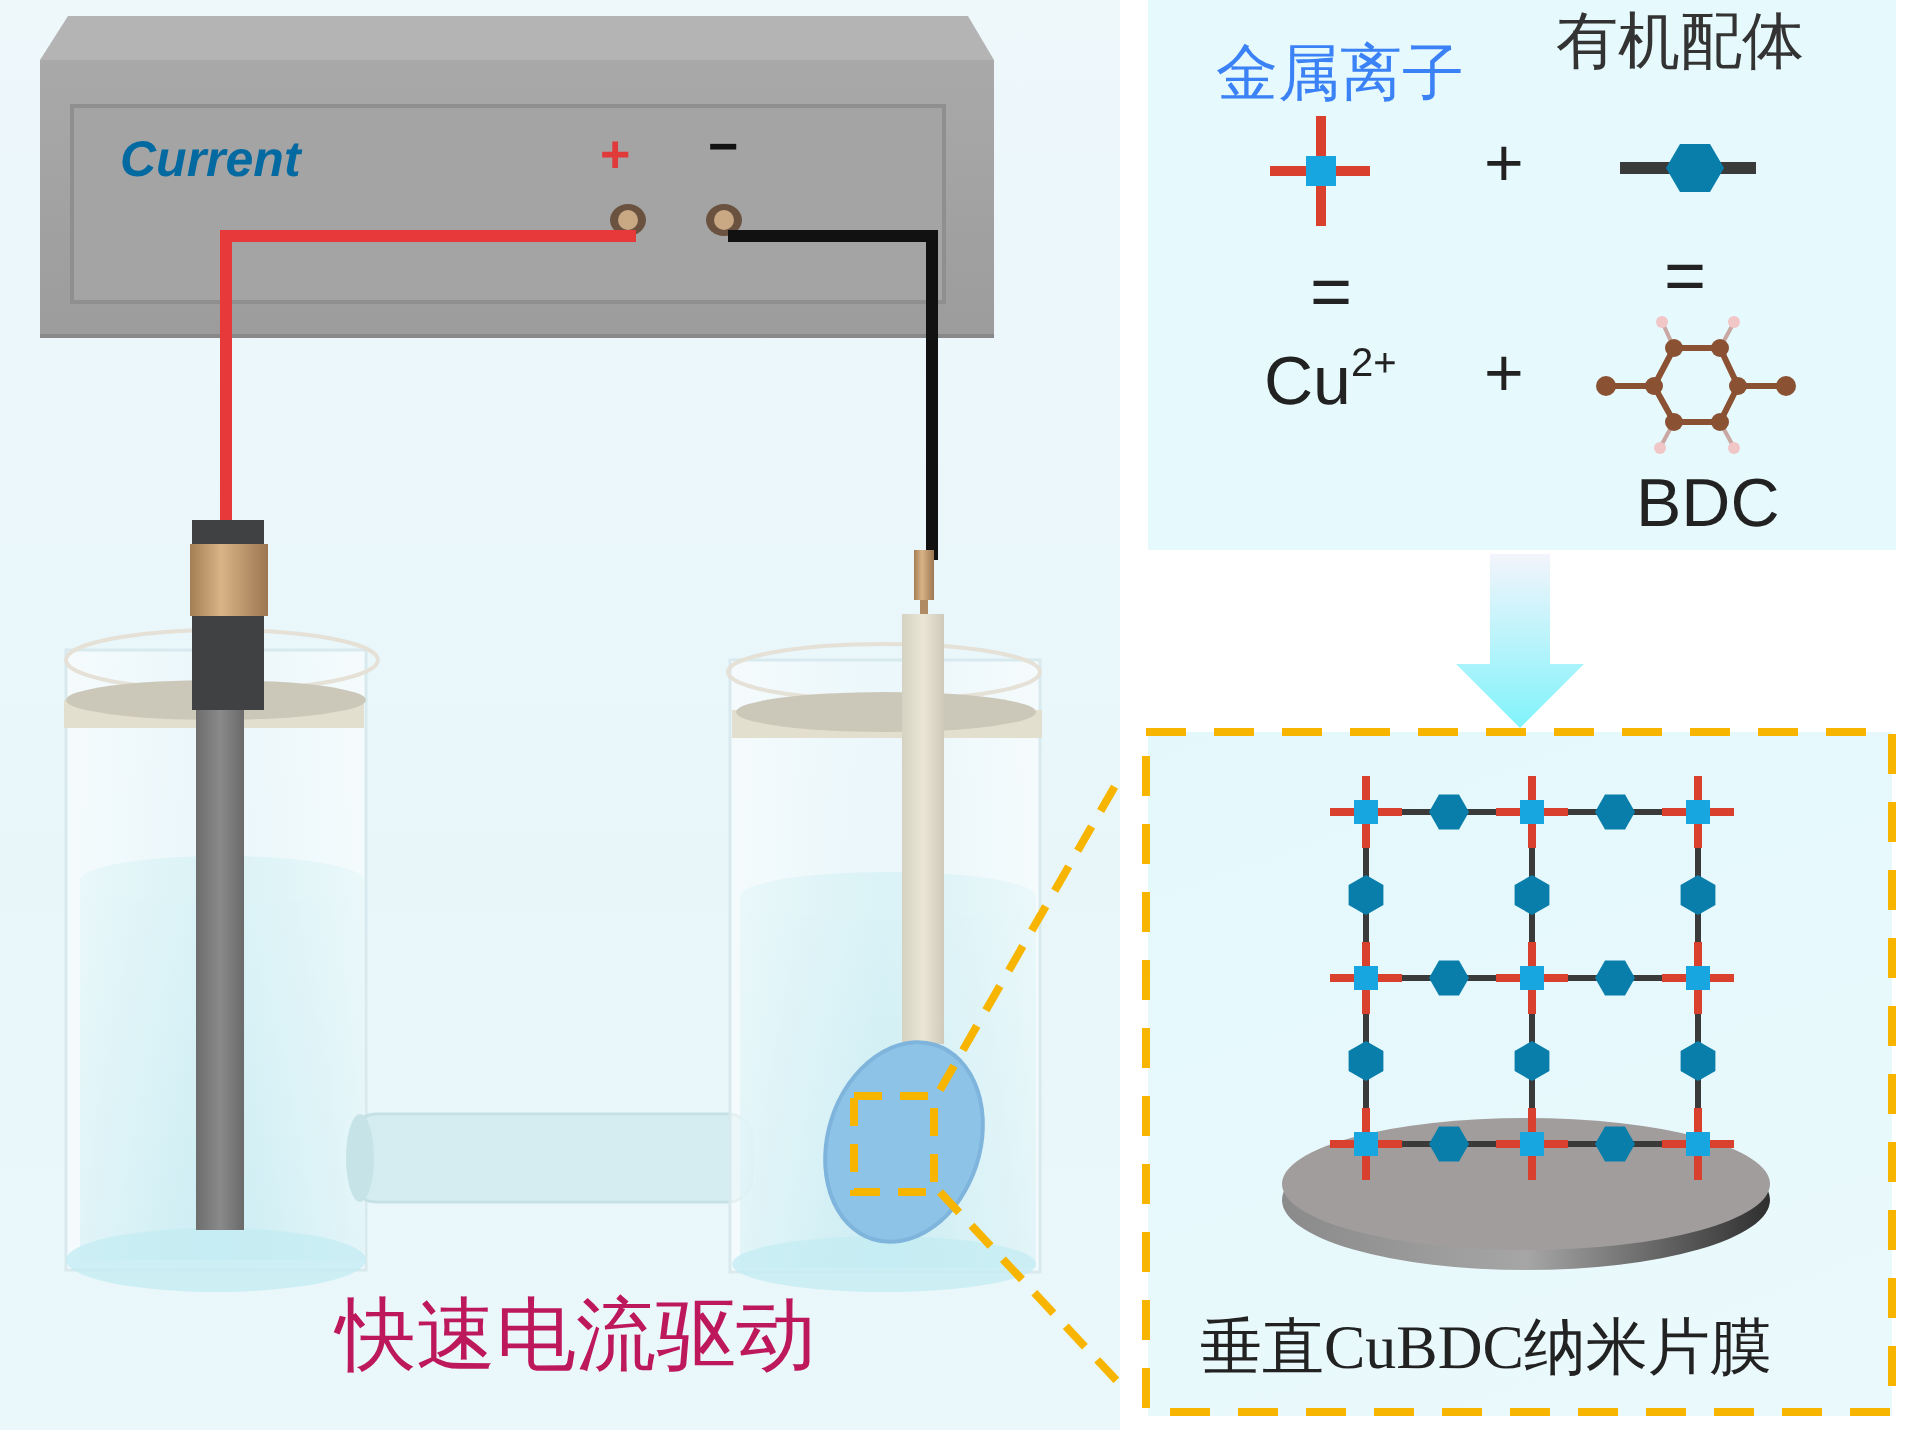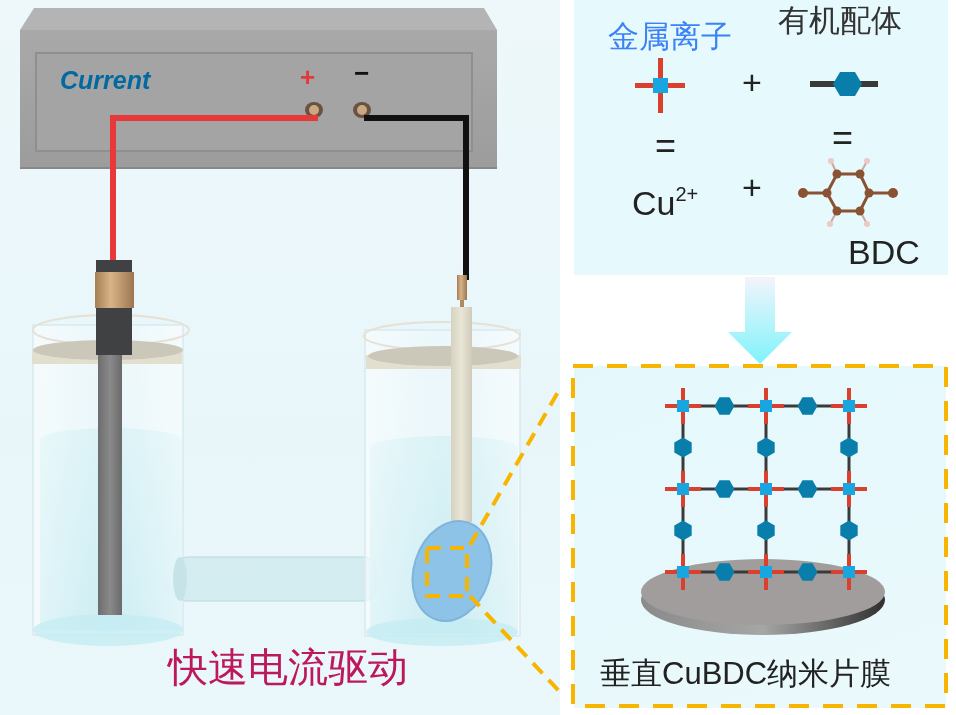--- a/index.html
+++ b/index.html
@@ -8,29 +8,29 @@
   svg{position:absolute;left:0;top:0;}
   .txt{position:absolute;white-space:nowrap;color:#222;}
   .cn{font-family:"DejaVu Serif",serif;font-weight:300;}
   .legend-panel{position:absolute;left:574px;top:0;width:374px;height:275px;background:#e6f9fc;}
   .lbl-metal{left:608px;top:16px;font-size:31px;color:#3b82f6;}
   .lbl-ligand{left:778px;top:0;font-size:31px;color:#333;}
   .eq1{left:655px;top:125px;font-size:36px;font-family:"Liberation Sans",sans-serif;}
   .eq2{left:832px;top:117px;font-size:36px;font-family:"Liberation Sans",sans-serif;}
   .plus1{left:742px;top:63px;font-size:34px;font-family:"Liberation Sans",sans-serif;}
   .plus2{left:742px;top:168px;font-size:34px;font-family:"Liberation Sans",sans-serif;}
-  .cu{left:632px;top:172px;font-size:34px;font-family:"Liberation Sans",sans-serif;margin-top:12px;}
+  .cu{left:632px;top:172px;font-size:34px;font-family:"Liberation Sans",sans-serif;}
   .cu sup{font-size:20px;position:relative;top:-14px;vertical-align:baseline;}
-  .bdc{left:818px;top:233px;font-size:34px;font-family:"Liberation Sans",sans-serif;margin-left:30px;}
+  .bdc{left:818px;top:233px;font-size:34px;font-family:"Liberation Sans",sans-serif;}
   .current{left:60px;top:66px;font-size:25px;font-weight:bold;font-style:italic;font-family:"Liberation Sans",sans-serif;color:#0369a1;}
   .pos{left:300px;top:62px;font-size:26px;font-weight:bold;color:#e03a3a;font-family:"Liberation Sans",sans-serif;}
   .neg{left:354px;top:58px;font-size:26px;font-weight:bold;color:#111;font-family:"Liberation Sans",sans-serif;}
   .caption-left{left:168px;top:640px;font-size:40px;color:#be185d;}
   .caption-right{left:600px;top:653px;font-size:31px;color:#222;}
-  .caption-right .en{font-family:Liberation Sans, sans-serif;}
+  .caption-right .en{font-family:Liberation Serif, serif;}
   .zoom-panel{position:absolute;left:574px;top:366px;width:372px;height:342px;background:linear-gradient(160deg,#e4f8fc 0%,#eaf9fc 100%);}
 </style>
 </head>
 <body>
 
 <div class="scene"></div>
 
 <svg width="560" height="715" viewBox="0 0 560 715">
   <defs>
     <linearGradient id="boxTop" x1="0" y1="0" x2="0" y2="1">

